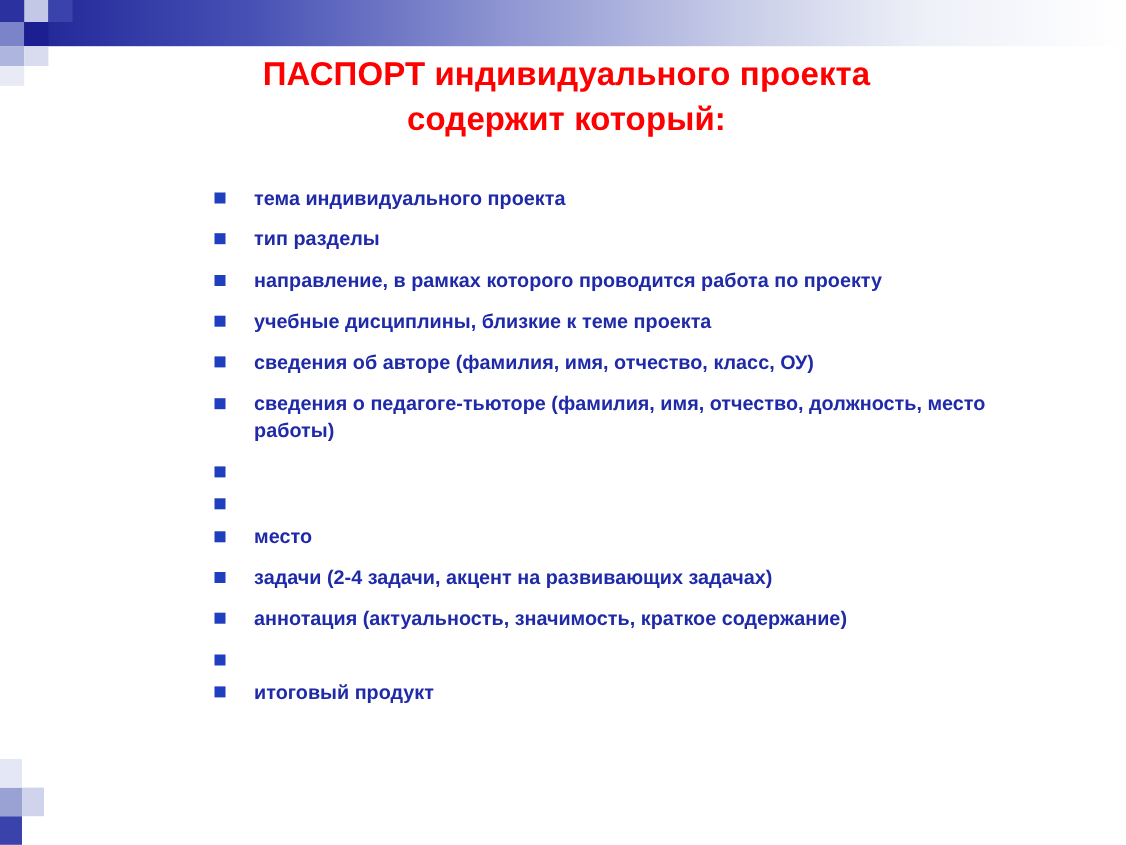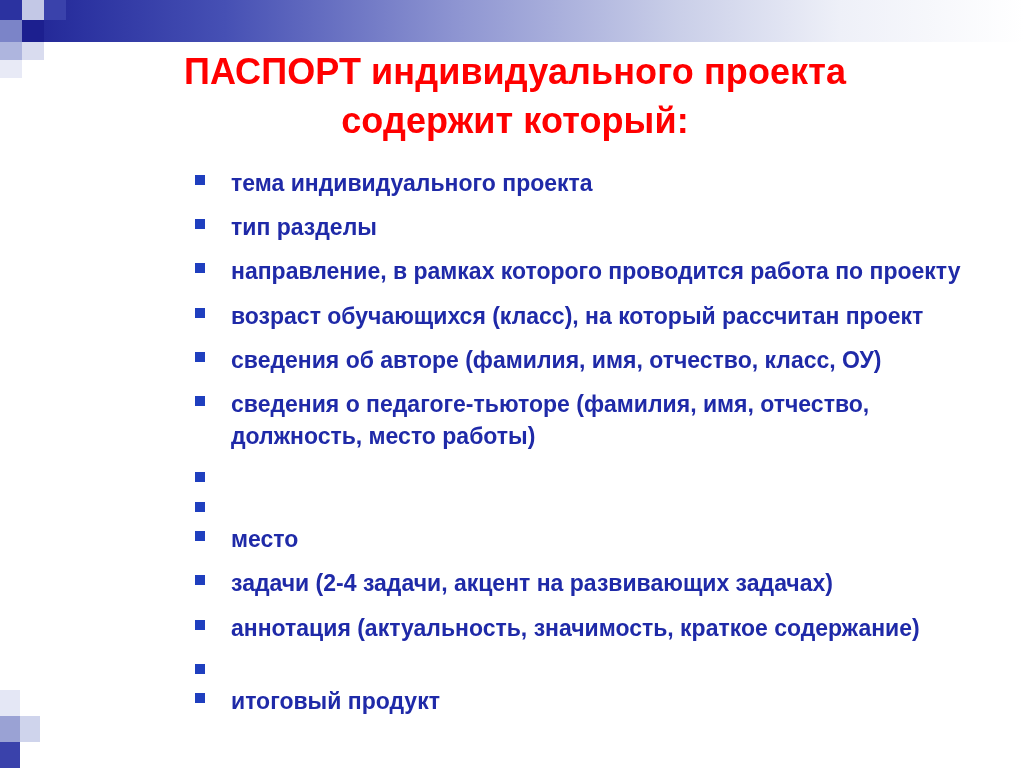--- a/index.html
+++ b/index.html
@@ -60,21 +60,21 @@
 
   
   .title-block {
     position: absolute;
     top: 48px;
     left: 90px;
     width: 850px;
     text-align: center;
   }
   .title-line {
-    font-size: 36px;
+    font-size: 30px;
     font-weight: bold;
     color: #ff0000;
     line-height: 1.35;
     letter-spacing: 0.1px;
   }
 
   
   .list {
     position: absolute;
     top: 168px;
@@ -88,21 +88,21 @@
   }
   .marker {
     flex: 0 0 auto;
     width: 10px;
     height: 10px;
     background: #1f3fbf;
     margin-top: 7px;
     margin-right: 26px;
   }
   .item-text {
-    font-size: 23px;
+    font-size: 18px;
     font-weight: bold;
     color: #1f2aa8;
     line-height: 1.38;
     max-width: 730px;
   }
 </style>
 </head>
 <body>
 
 <div class="slide">
@@ -142,25 +142,25 @@
     <div class="item">
       <span class="marker"></span>
       <span class="item-text">тип разделы</span>
     </div>
 
     <div class="item">
       <span class="marker"></span>
       <span class="item-text">направление, в рамках которого проводится работа по проекту</span>
     </div>
 
-
-    <div class="item">
-      <span class="marker"></span>
-      <span class="item-text">возраст обучающихся (класс), на который рассчитан проект</span>
-    </div>
+    <div class="item">
+      <span class="marker"></span>
+      <span class="item-text">учебные дисциплины, близкие к теме проекта</span>
+    </div>
+
 
     <div class="item">
       <span class="marker"></span>
       <span class="item-text">сведения об авторе (фамилия, имя, отчество, класс, ОУ)</span>
     </div>
 
     <div class="item">
       <span class="marker"></span>
       <span class="item-text">сведения о педагоге-тьюторе (фамилия, имя, отчество, должность, место работы)</span>
     </div>

